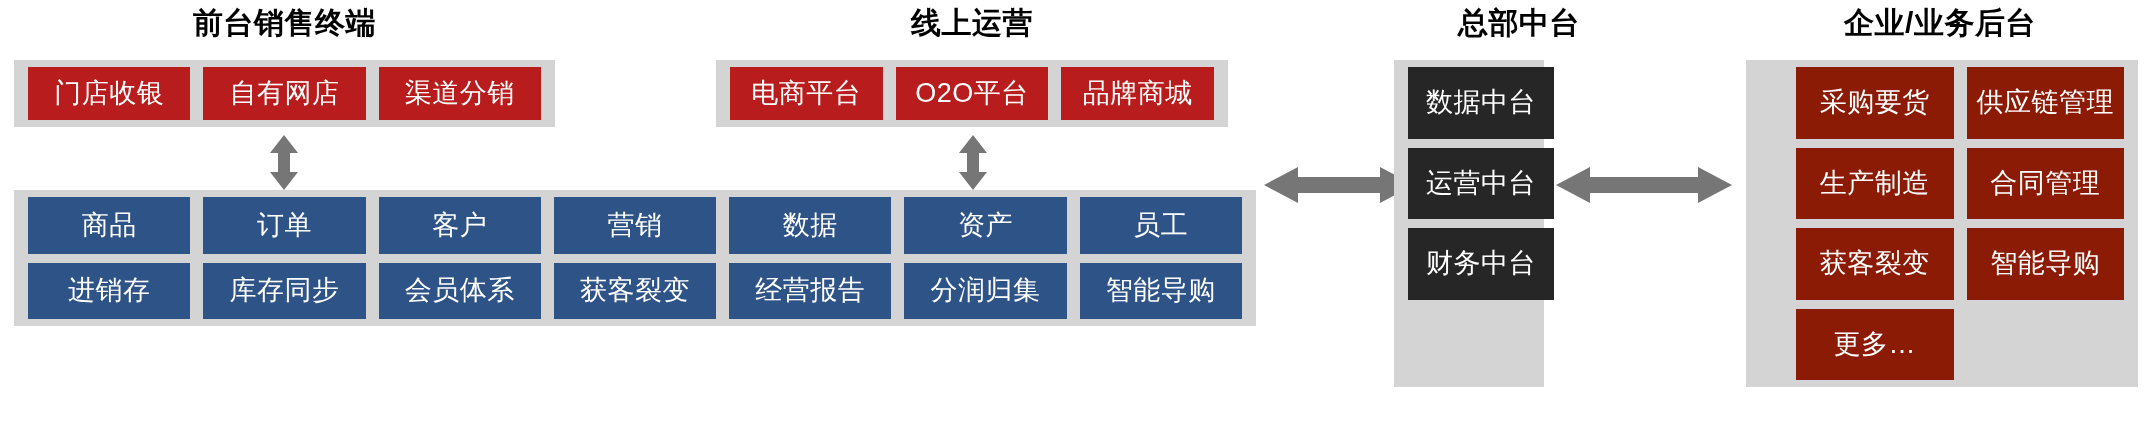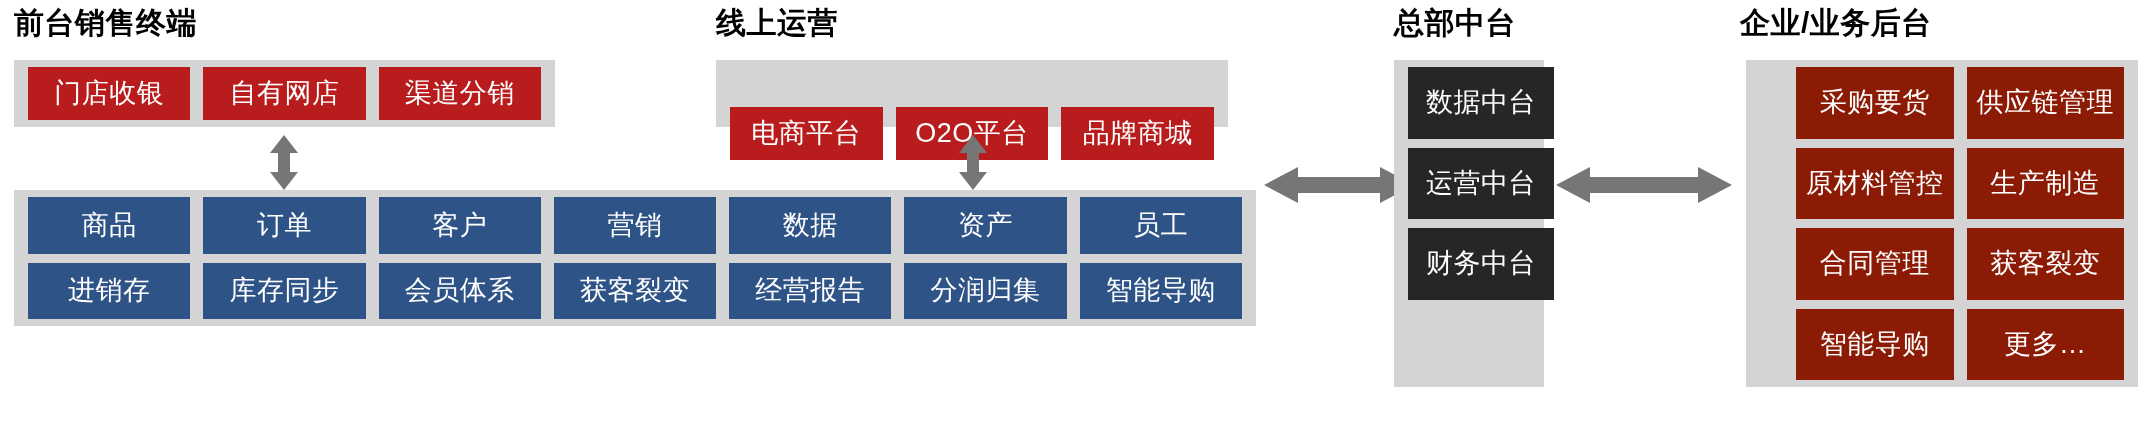--- a/index.html
+++ b/index.html
@@ -7,21 +7,21 @@
     width: 2152px; height: 440px;
     background: #ffffff;
     font-family: "Liberation Sans", "DejaVu Sans", sans-serif;
     overflow: hidden;
   }
   #root { position: relative; width: 2152px; height: 440px; }
 
   
   .title {
     position: absolute;
-    text-align: left;
+    text-align: center;
     font-weight: bold;
     font-size: 30px;
     color: #000000;
     letter-spacing: 0.5px;
     white-space: nowrap;
     line-height: 34px;
   }
 
   
   .panel {
@@ -72,21 +72,21 @@
   <div class="panel" style="left:14px; top:60px; width:541px; height:67px;"></div>
   <div class="grid" style="left:28px; top:67px; width:513px; height:53px;
               grid-template-columns:repeat(3,1fr); gap:13px;">
     <div class="cell green">门店收银</div>
     <div class="cell green">自有网店</div>
     <div class="cell green">渠道分销</div>
   </div>
 
   <div class="panel" style="left:716px; top:60px; width:512px; height:67px;"></div>
   <div class="grid" style="left:730px; top:67px; width:484px; height:53px;
-              grid-template-columns:repeat(3,1fr); gap:13px;margin-top:40px;">
+              grid-template-columns:repeat(3,1fr); gap:13px;">
     <div class="cell green">电商平台</div>
     <div class="cell green">O2O平台</div>
     <div class="cell green">品牌商城</div>
   </div>
 
   <div class="arrow" style="left:264px; top:135px; width:40px; height:55px;">
     <svg width="40" height="55" viewBox="0 0 40 55">
       <polygon points="20,0 34,18 26,18 26,37 34,37 20,55 6,37 14,37 14,18 6,18" fill="#767676"></polygon>
     </svg>
   </div>
@@ -134,21 +134,20 @@
     <svg width="176" height="50" viewBox="0 0 176 50">
       <polygon points="0,25 34,7 34,17 142,17 142,7 176,25 142,43 142,33 34,33 34,43" fill="#767676"></polygon>
     </svg>
   </div>
 
   <div class="panel" style="left:1746px; top:60px; width:392px; height:327px;"></div>
   <div class="grid" style="left:1760px; top:67px; width:364px; height:313px;
               grid-template-columns:repeat(2,1fr); grid-template-rows:repeat(4,1fr); gap:9px 13px;padding-left:36px;">
     <div class="cell red">采购要货</div>
     <div class="cell red">供应链管理</div>
-    <div class="cell red">原材料管控</div>
     <div class="cell red">生产制造</div>
     <div class="cell red">合同管理</div>
     <div class="cell red">获客裂变</div>
     <div class="cell red">智能导购</div>
     <div class="cell red">更多…</div>
   </div>
 
 </div>
 
 </body></html>

